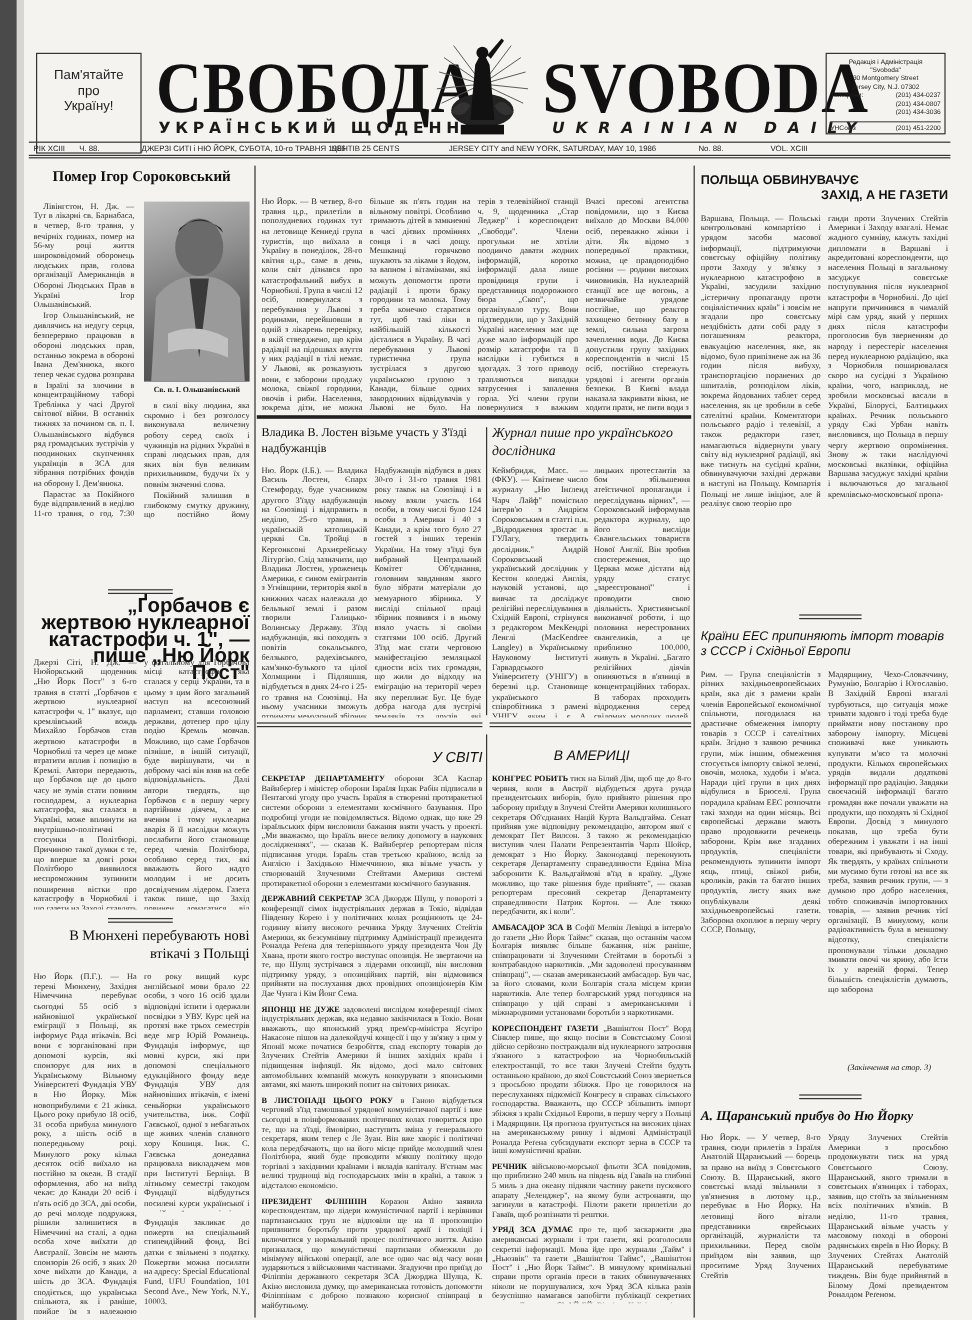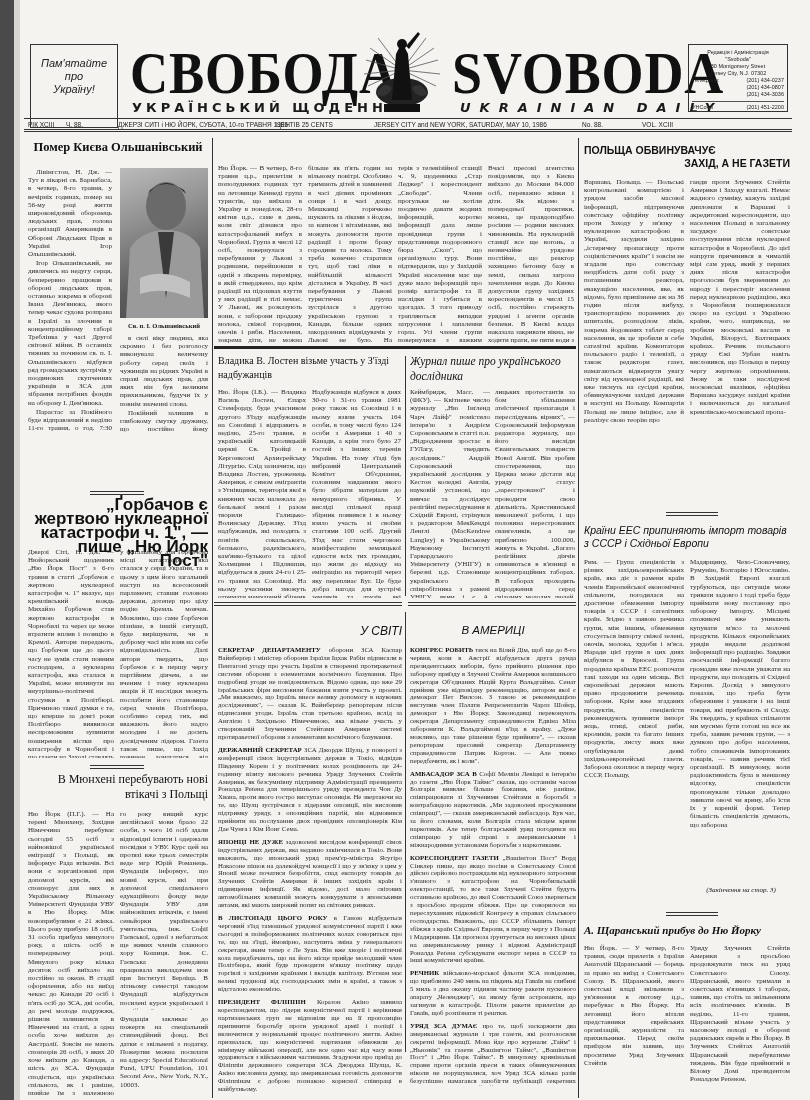--- a/index.html
+++ b/index.html
@@ -3,21 +3,21 @@
 <meta charset="utf-8">
 <style>
   * { box-sizing: border-box; margin: 0; padding: 0; }
   html, body { width: 810px; height: 1100px; overflow: hidden; background: #f2f1ee; }
   body { position: relative; font-family: "Liberation Serif", serif; color: #151515; }
   .page { position: absolute; left: 0; top: 0; width: 810px; height: 1100px; background: #f4f3f0; }
   .binding { position: absolute; left: 0; top: 0; width: 14px; height: 1100px; background: #4a4a4a; }
   .binding2 { position: absolute; left: 14px; top: 0; width: 6px; height: 1100px; background: #d8d6d2; }
 
   
-  .slogan-box { position: absolute; left: 30px; top: 44px; width: 88px; height: 84px; border: 1px solid #333; text-align: center; padding-top: 12px; font-family: "Liberation Sans", sans-serif; font-style: italic; font-size: 11px; line-height: 13px; color: #222; }
+  .slogan-box { position: absolute; left: 30px; top: 44px; width: 88px; height: 84px; border: 1px solid #333; text-align: center; padding-top: 12px; font-family: "Liberation Sans", sans-serif; font-size: 11px; line-height: 13px; color: #222; }
   .title-ua { position: absolute; left: 130px; top: 40px; font-family: "Liberation Serif", serif; font-weight: bold; font-size: 60px; letter-spacing: 1px; line-height: 66px; color: #111; transform: scaleX(0.88); transform-origin: left top; }
   .sub-ua { position: absolute; left: 132px; top: 100px; font-family: "DejaVu Sans", sans-serif; font-weight: bold; font-size: 13px; letter-spacing: 4px; color: #1a1a1a; }
   .emblem { position: absolute; left: 362px; top: 30px; width: 80px; height: 84px; }
   .title-en { position: absolute; left: 452px; top: 40px; font-family: "Liberation Serif", serif; font-weight: bold; font-size: 60px; line-height: 66px; color: #111; letter-spacing: 1px; transform: scaleX(0.9); transform-origin: left top; }
   .sub-en { position: absolute; left: 460px; top: 100px; font-family: "DejaVu Sans", sans-serif; font-weight: bold; font-style: italic; font-size: 13px; letter-spacing: 9px; color: #1a1a1a; }
   .addr-box { position: absolute; left: 688px; top: 44px; width: 100px; height: 68px; border: 1px solid #333; font-family: "Liberation Sans", sans-serif; font-size: 5.5px; line-height: 7px; padding: 4px 3px; text-align: center; color: #222; }
   .addr-box .row { display: flex; justify-content: space-between; }
   .addr-box .sep { border-top: 1px solid #555; margin: 3px 0 2px; }
   .dateline { position: absolute; left: 24px; top: 118px; width: 768px; height: 14px; border-top: 1px solid #333; border-bottom: 3px double #333; display: flex; align-items: center; font-family: "Liberation Sans", sans-serif; font-size: 6.5px; color: #222; }
   .dateline span { white-space: nowrap; }
@@ -107,21 +107,21 @@
     <span style="width:208px">JERSEY CITY and NEW YORK, SATURDAY, MAY 10, 1986</span>
     <span style="width:60px">No. 88.</span>
     <span>VOL. XCIII</span>
   </div>
 
   <div class="col-rule" style="left:212px;top:138px;height:960px"></div>
   <div class="col-rule" style="left:578px;top:138px;height:960px"></div>
   <div class="col-rule" style="left:405px;top:356px;height:240px"></div>
   <div class="col-rule" style="left:405px;top:612px;height:440px"></div>
 
-  <div class="headline" style="left:28px;top:140px;width:180px;text-align:center;font-size:12.5px;font-weight:bold;">Помер Києва Ольшанівський</div>
+  <div class="headline" style="left:28px;top:140px;width:180px;text-align:center;font-size:12.5px;font-weight:bold;">Помер Ігор Сороковський</div>
   <div class="text" style="left:28px;top:168px;width:84px;height:266px;">
     <p>Лівінгстон, Н. Дж. — Тут в лікарні св. Барнабаса, в четвер, 8-го травня, у вечірніх годинах, помер на 56-му році життя широковідомий оборонець людських прав, голова організації Американців в Обороні Людських Прав в Україні Ігор Ольшанівський.</p>
     <p>Ігор Ольшанівський, не дивлячись на недугу серця, безперервно працював в обороні людських прав, останньо зокрема в обороні Івана Дем'янюка, якого тепер чекає судова розправа в Ізраїлі за злочини в концентраційному таборі Треблінка у часі Другої світової війни. В останніх тижнях за почином св. п. І. Ольшанівського відбувся ряд громадських зустрічів у поодиноких скупченнях українців в ЗСА для зібрання потрібних фондів на оборону І. Дем'янюка.</p>
     <p>Парастас за Покійного буде відправлений в неділю 11-го травня, о год. 7:30 вечора у похоронному заведенні Литвин і Литвин в Юніон, Н. Дж.</p>
 
   </div>
   <div class="photo" style="left:120px;top:168px;width:88px;height:150px;">
     <svg viewBox="0 0 88 150" width="88" height="150">
       <ellipse cx="46" cy="38" rx="20" ry="24" fill="#6a6a6a"></ellipse>
       <path d="M28 26 Q46 4 66 26 L64 22 Q46 10 30 22 Z" fill="#2a2a2a"></path>

